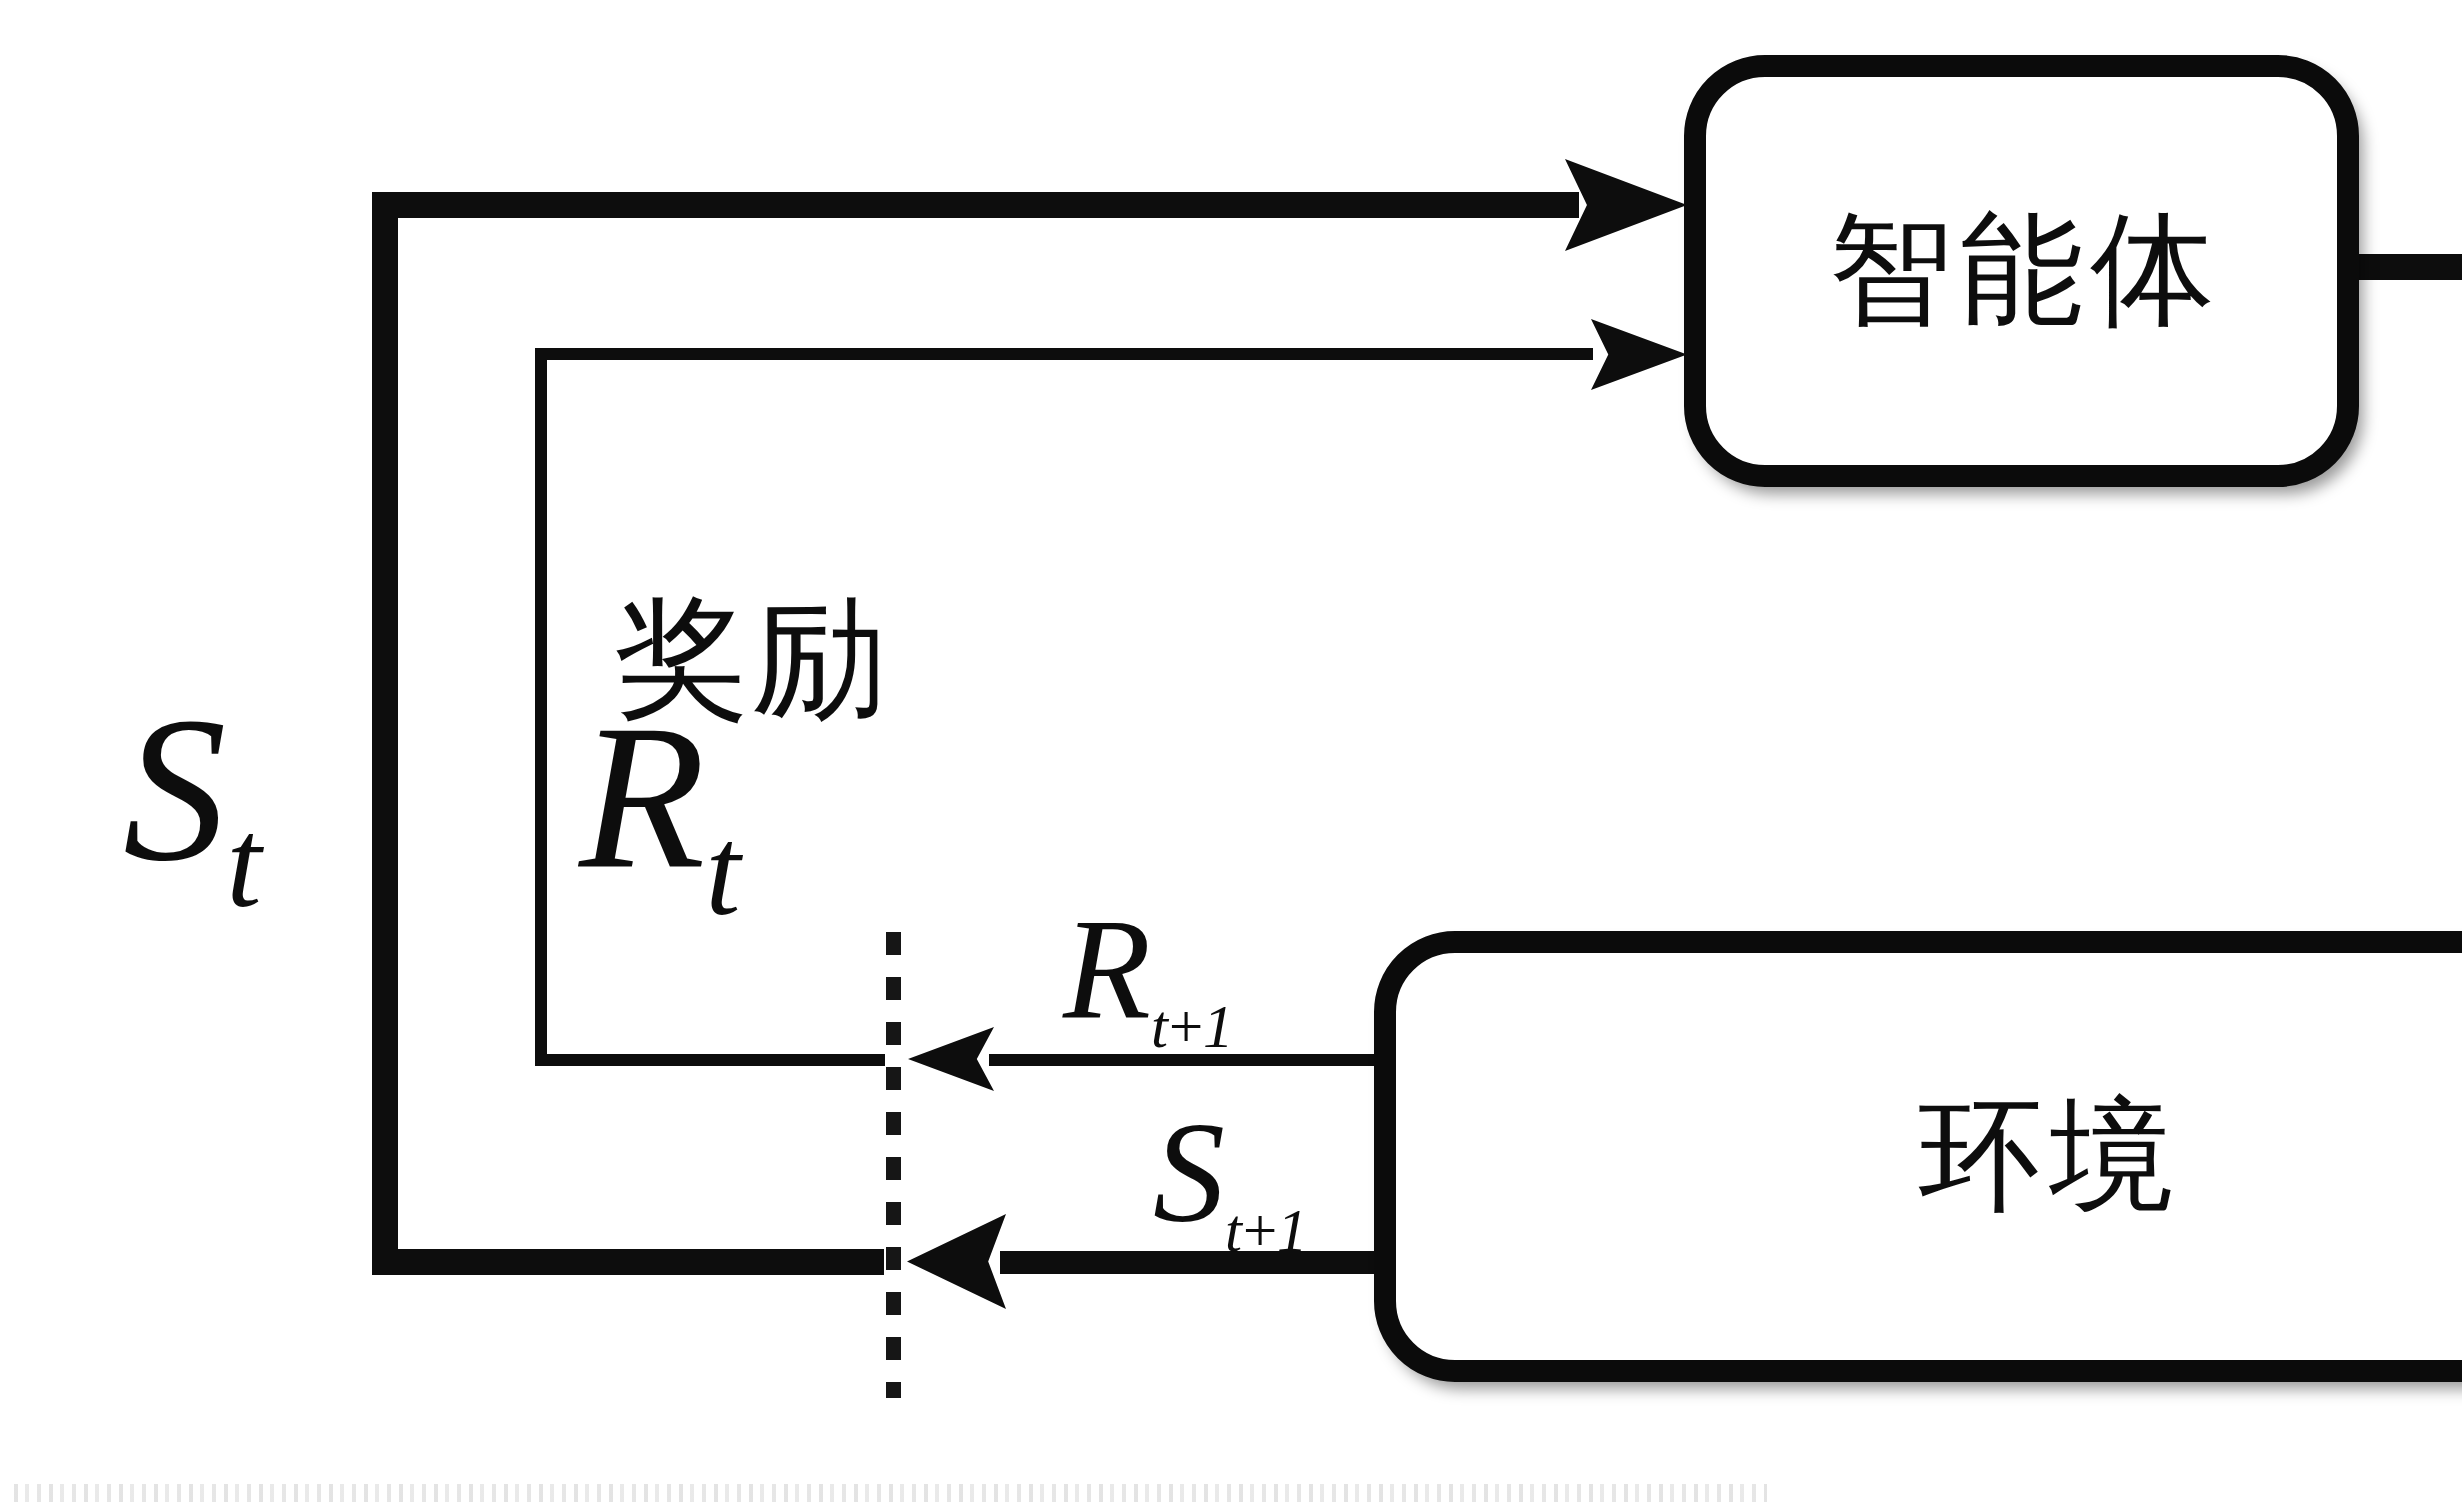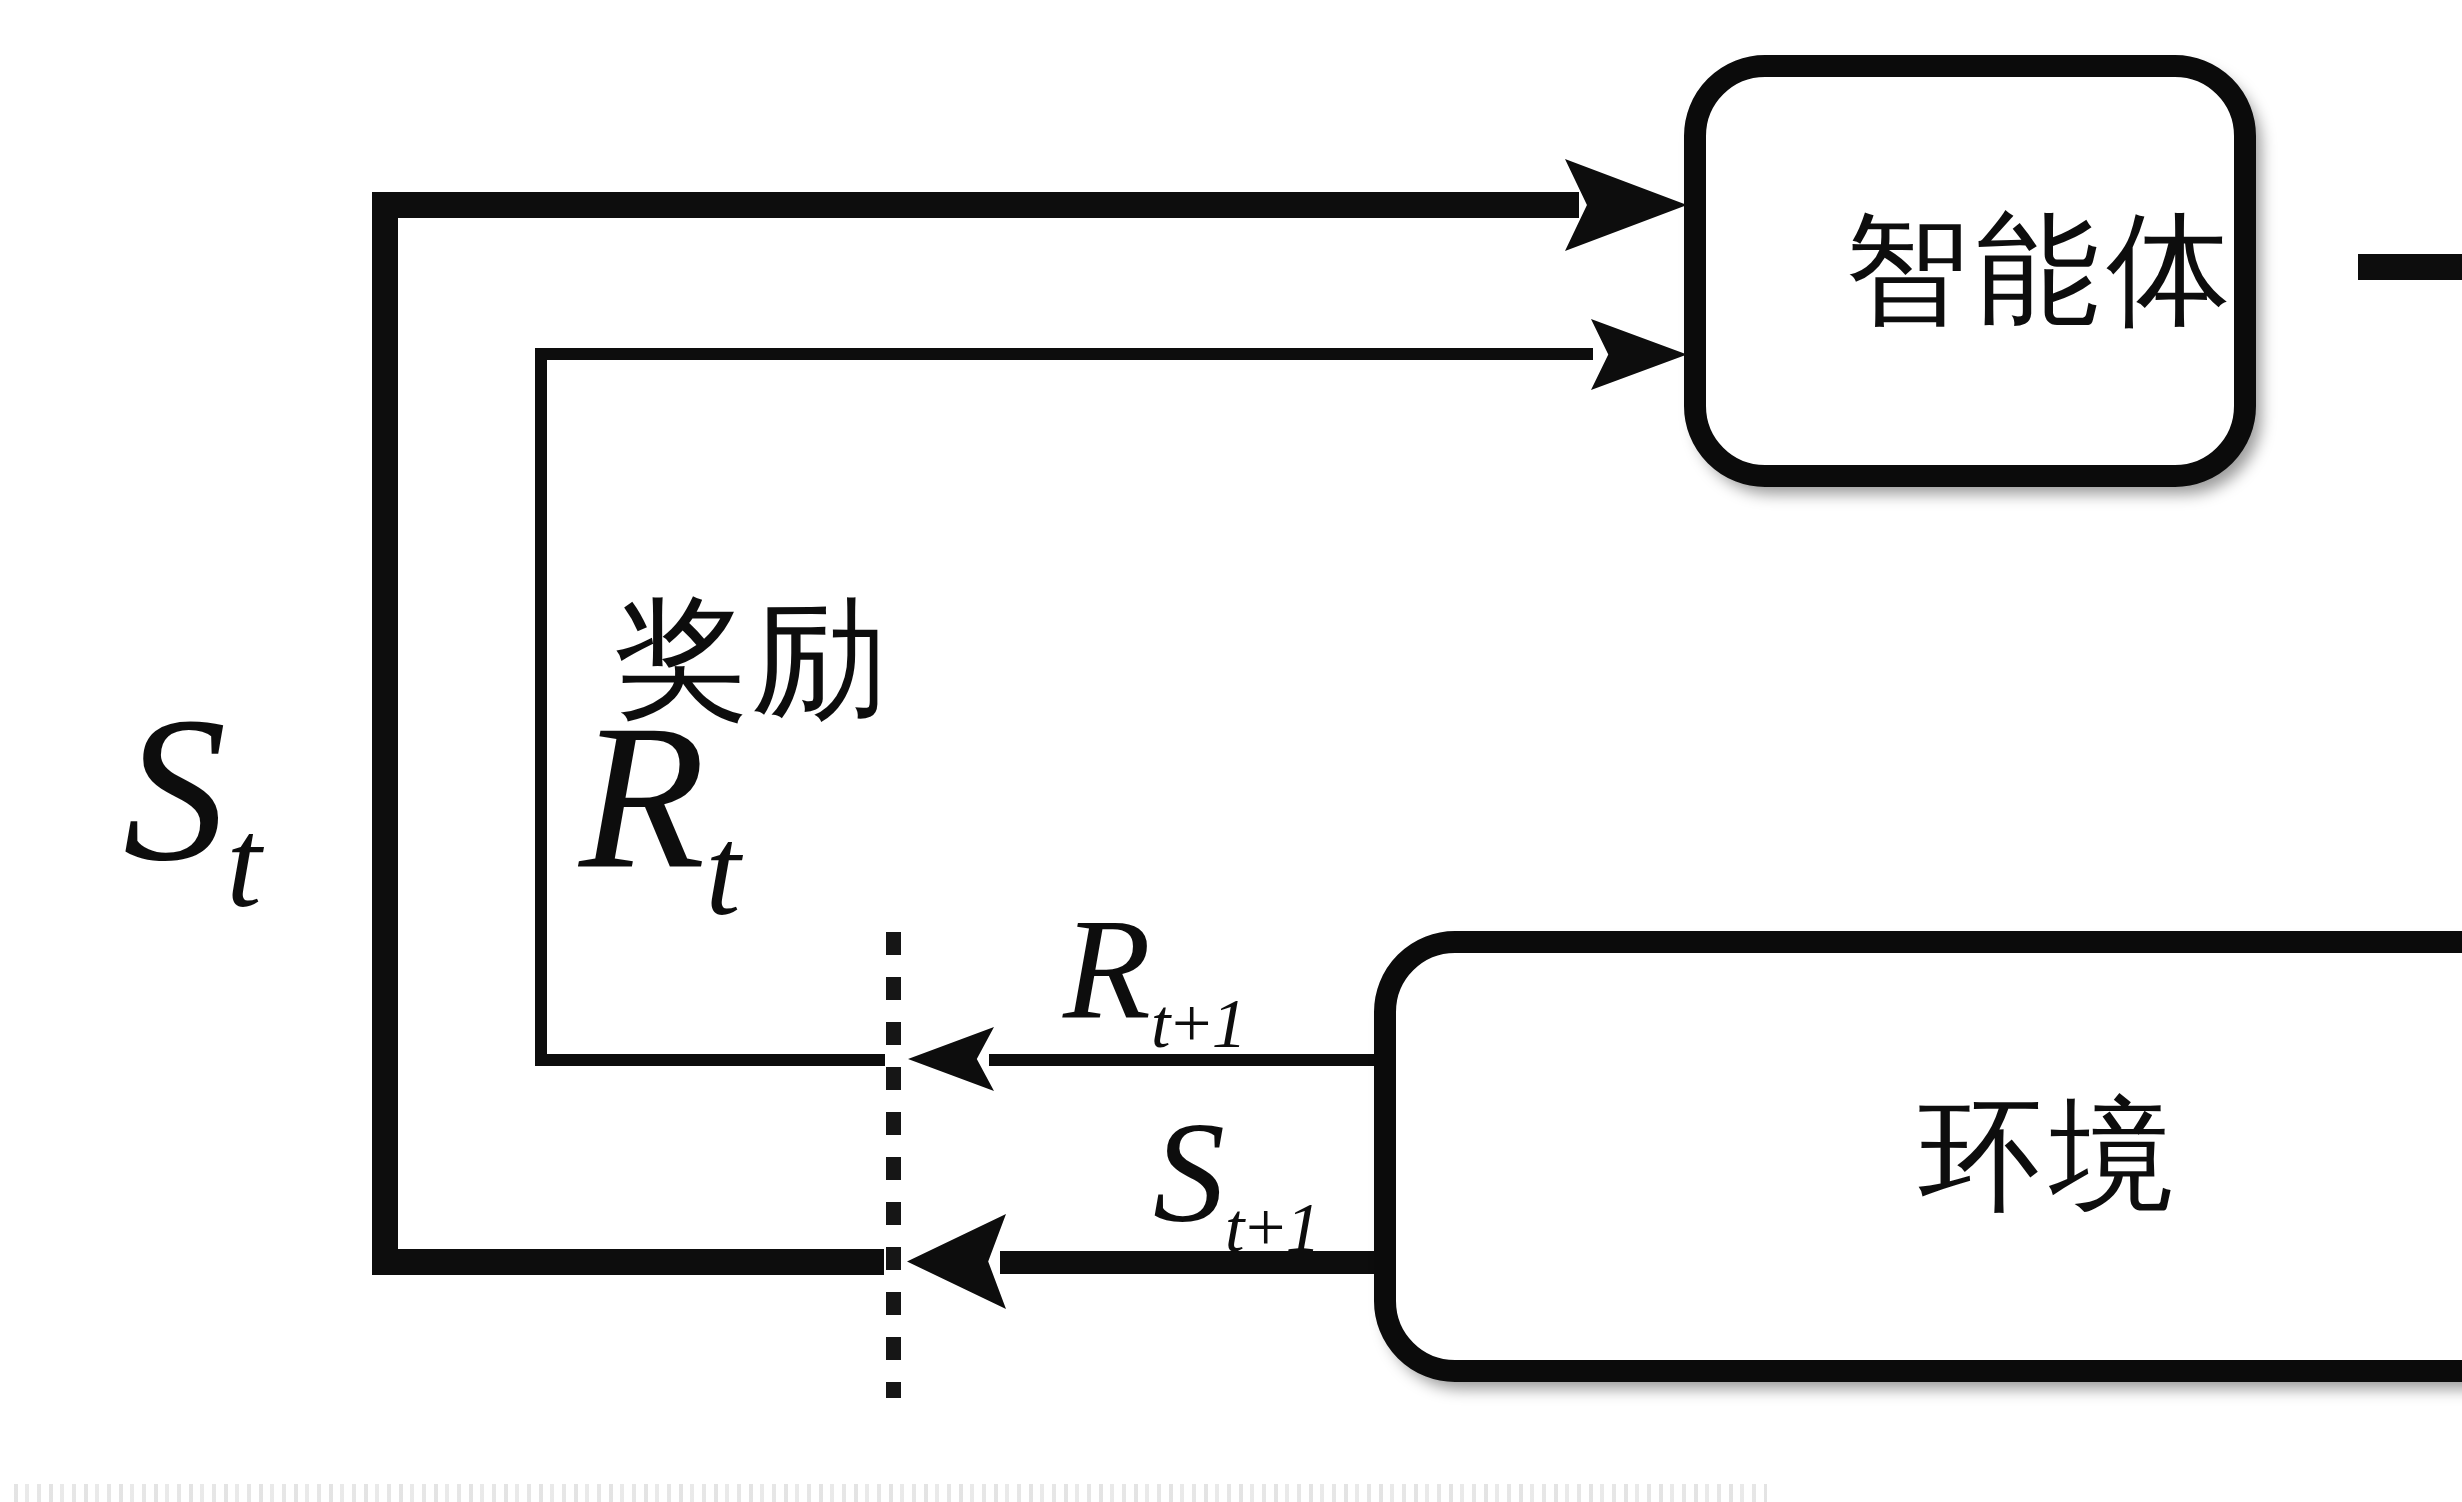--- a/index.html
+++ b/index.html
@@ -22,21 +22,21 @@
     box-sizing: border-box;
     border: 22.7px solid #0b0b0b;
     border-radius: 81px;
     background: #ffffff;
     display: flex;
     align-items: center;
     justify-content: center;
     box-shadow: 7.9px 10.8px 14.8px -3.9px rgba(0,0,0,0.40);
     z-index: 4;
   }
-  #agent-box { left: 1684px; top: 55px;  width: 572px; height: 432px; justify-content: flex-end; }
+  #agent-box { left: 1684px; top: 55px;  width: 675px; height: 432px; }
   #env-box   { left: 1374px; top: 931px; width: 1344px; height: 451px; }
   .node-label {
     font-size: 124px;
     letter-spacing: 6.9px;
     line-height: 1;
     white-space: nowrap;
     transform: translateX(3.4px); 
   }
   
   .seg {
@@ -91,21 +91,21 @@
   .math {
     position: absolute;
     font-style: italic;
     line-height: 1;
     white-space: nowrap;
     z-index: 6;
   }
   .math .base { font-size: 207px; }
   .math .sub  { font-size: 126px; vertical-align: -47px; letter-spacing: -3.9px; }
   .math-small .base { font-size: 144px; }
-  .math-small .sub  { font-size: 70px; vertical-align: -29.5px; letter-spacing: -3px; }
+  .math-small .sub  { font-size: 61px; vertical-align: -29.5px; letter-spacing: -3px; }
   #label-st { left: 123px;  top: 686px; }
   #label-rt { left: 579px; top: 694px; font-style: italic; }
   #label-rnext { left: 1063px; top: 897px; }
   #label-snext { left: 1153px; top: 1101px; }
   
   #caption-artifact {
     position: absolute;
     left: 13.8px; top: 1484px;
     width: 1753px; height: 17.7px;
     background: repeating-linear-gradient(

